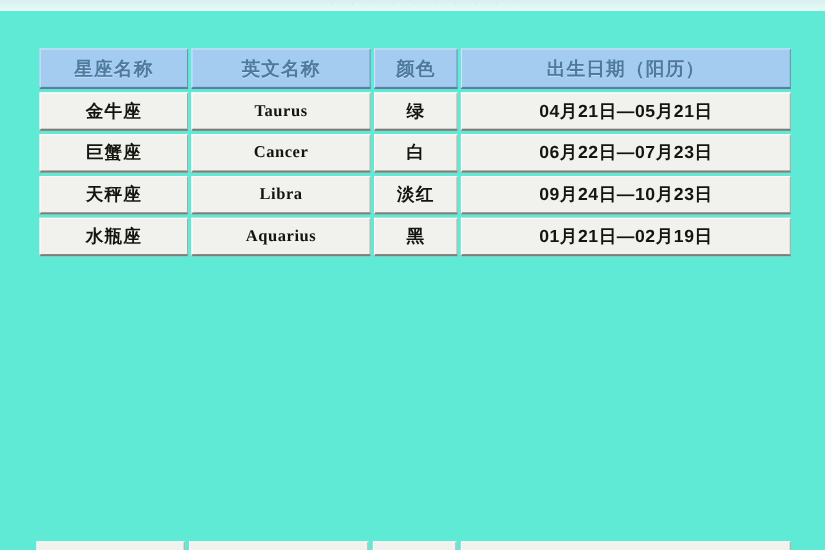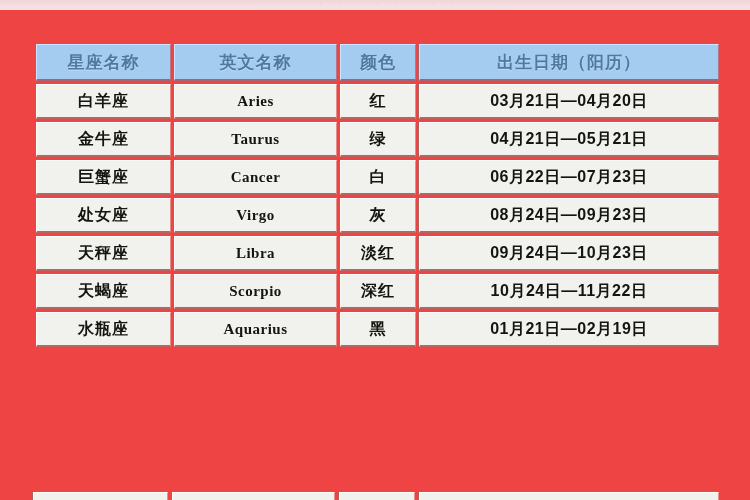--- a/index.html
+++ b/index.html
@@ -11,21 +11,21 @@
     height: 500px;
     overflow: hidden;
     background: #ffffff;
     font-family: "Liberation Sans", "DejaVu Sans", sans-serif;
   }
 
   #page {
     position: relative;
     width: 750px;
     height: 500px;
-    background: #ef4444;
+    background: #5eead4;
   }
 
   
   .ghost-strip {
     position: absolute;
     top: 0;
     left: 0;
     width: 750px;
     height: 10px;
     background: linear-gradient(180deg, #eef1f4 0%, #f8fafb 60%, #fdfdfd 100%);
@@ -147,54 +147,36 @@
       <thead>
         <tr>
           <th>星座名称</th>
           <th>英文名称</th>
           <th>颜色</th>
           <th>出生日期（阳历）</th>
         </tr>
       </thead>
       <tbody id="tbody">
           <tr>
-            <td class="col-name">白羊座</td>
-            <td class="col-en">Aries</td>
-            <td class="col-color">红</td>
-            <td class="col-date">03月21日—04月20日</td>
-          </tr>
-          <tr>
             <td class="col-name">金牛座</td>
             <td class="col-en">Taurus</td>
             <td class="col-color">绿</td>
             <td class="col-date">04月21日—05月21日</td>
           </tr>
           <tr>
             <td class="col-name">巨蟹座</td>
             <td class="col-en">Cancer</td>
             <td class="col-color">白</td>
             <td class="col-date">06月22日—07月23日</td>
           </tr>
           <tr>
-            <td class="col-name">处女座</td>
-            <td class="col-en">Virgo</td>
-            <td class="col-color">灰</td>
-            <td class="col-date">08月24日—09月23日</td>
-          </tr>
-          <tr>
             <td class="col-name">天秤座</td>
             <td class="col-en">Libra</td>
             <td class="col-color">淡红</td>
             <td class="col-date">09月24日—10月23日</td>
-          </tr>
-          <tr>
-            <td class="col-name">天蝎座</td>
-            <td class="col-en">Scorpio</td>
-            <td class="col-color">深红</td>
-            <td class="col-date">10月24日—11月22日</td>
           </tr>
           <tr>
             <td class="col-name">水瓶座</td>
             <td class="col-en">Aquarius</td>
             <td class="col-color">黑</td>
             <td class="col-date">01月21日—02月19日</td>
           </tr>
         </tbody>
     </table>
   </div>

